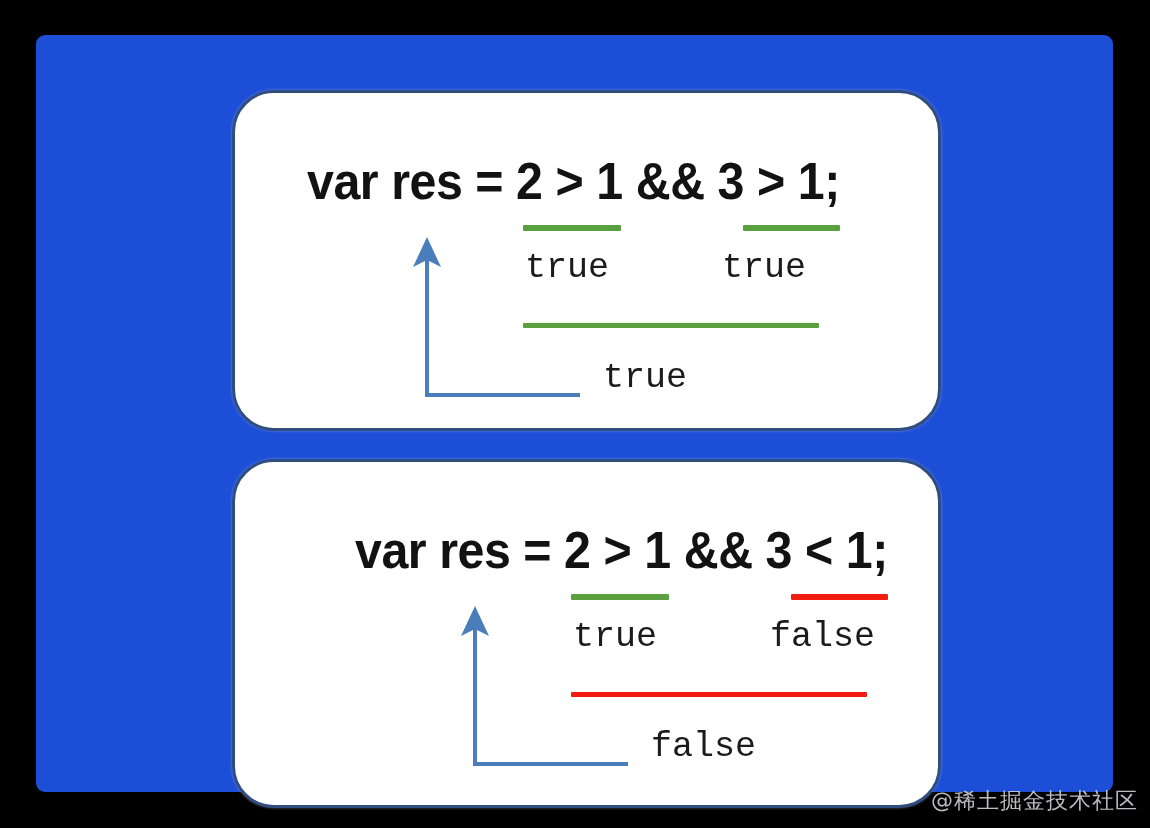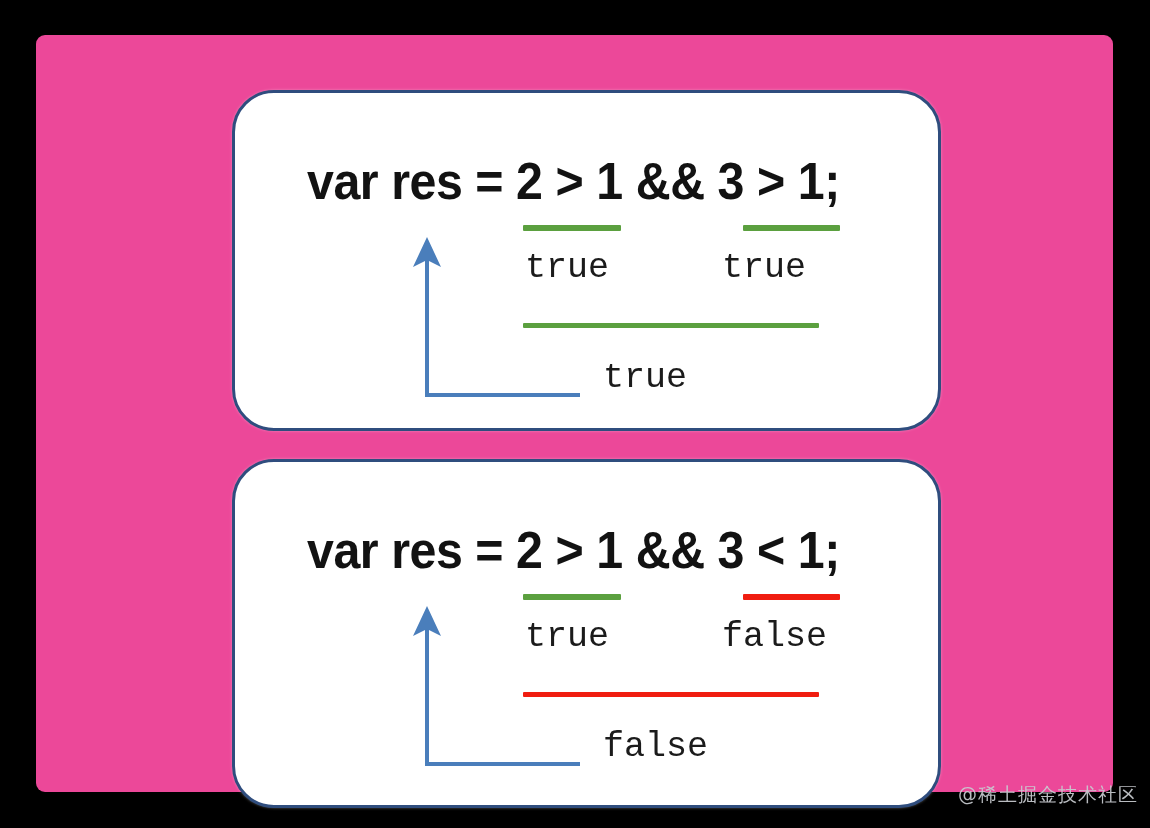--- a/index.html
+++ b/index.html
@@ -21,37 +21,37 @@
     background: #000000;
   }
 
   
   #panel {
     position: absolute;
     left: 36px;
     top: 35px;
     width: 1077px;
     height: 757px;
-    background: #ec4899;
+    background: #1d4ed8;
     border-radius: 9px;
   }
 
   
   .card {
     position: absolute;
     left: 196px;
     width: 709px;
     background: #ffffff;
     border: 3px solid #2f4d7e;
     border-radius: 42px;
     box-sizing: border-box;
     box-shadow: 0 0 3px rgba(255,255,255,0.35);
   }
   #card-1 { top: 55px;  height: 341px; }
-  #card-2 { top: 424px; height: 349px; }
+  #card-2 { top: 424px; height: 349px; padding-left: 48px; }
 
   .card-inner {
     position: relative;
     width: 100%;
     height: 100%;
   }
 
   
   .code-line {
     position: absolute;
@@ -97,23 +97,23 @@
     top: 140px;
     width: 180px;
     height: 170px;
     overflow: visible;
   }
 
   
   #watermark {
     position: absolute;
     right: 12px;
-    bottom: 20px;
+    bottom: 12px;
     font-family: "DejaVu Sans", sans-serif;
-    font-size: 19px;
+    font-size: 22px;
     color: #c9ccd1;
     opacity: 0.92;
     letter-spacing: 1px;
     white-space: nowrap;
   }
 </style>
 </head>
 <body>
 
 <div id="stage">

